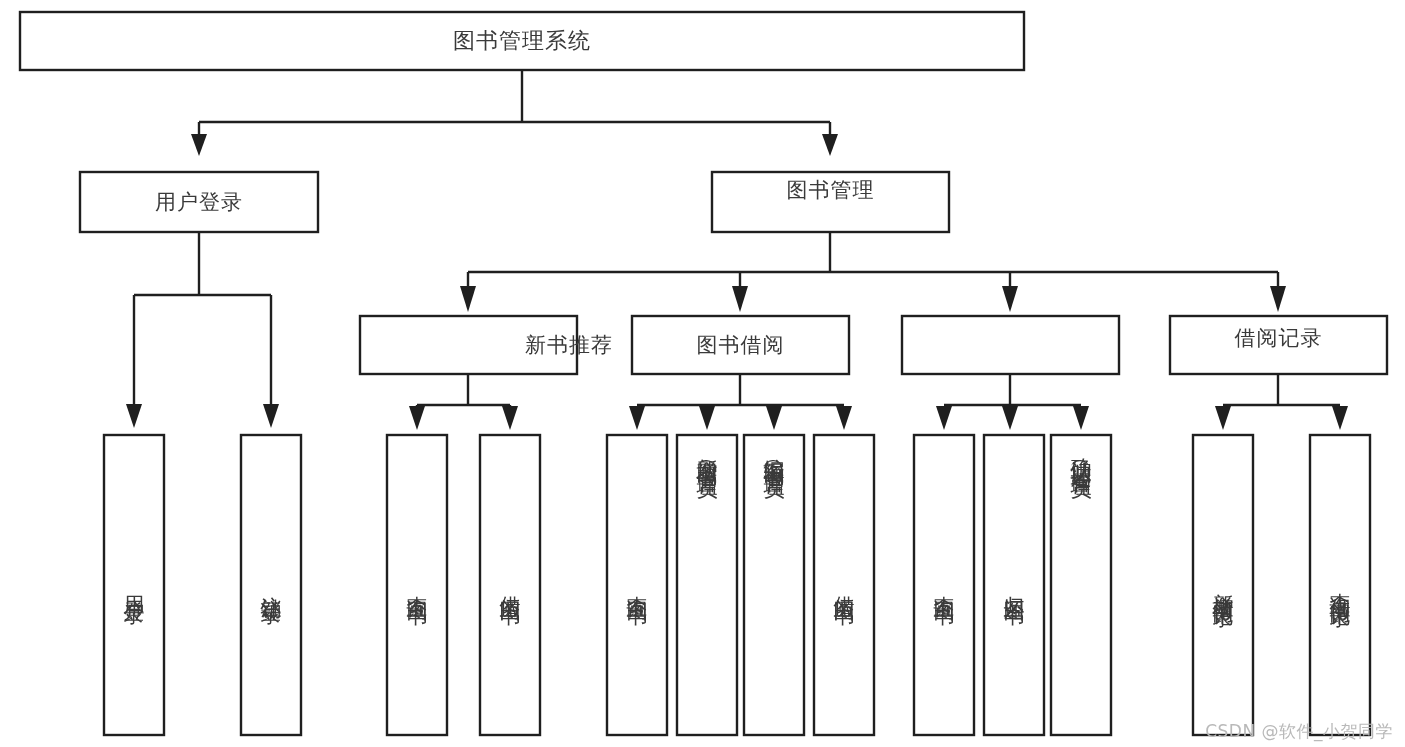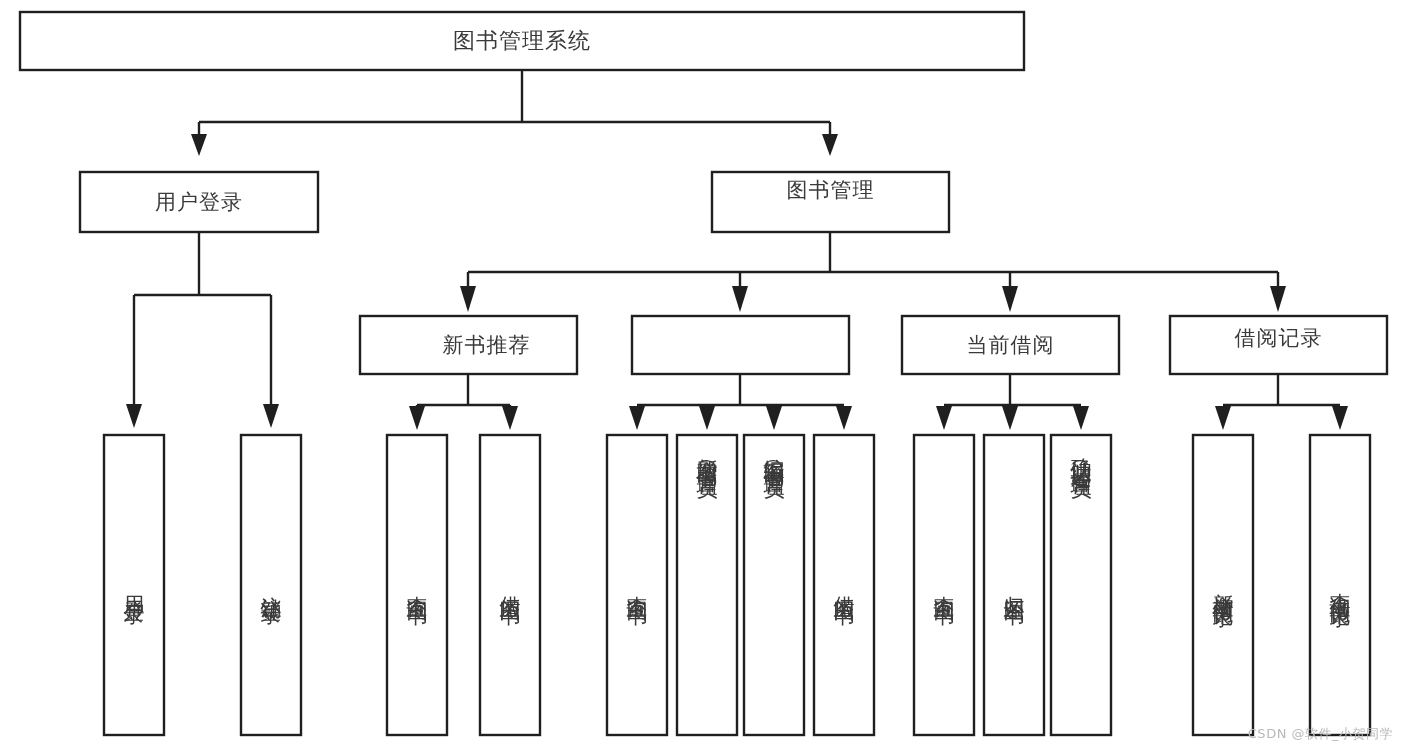--- a/index.html
+++ b/index.html
@@ -71,21 +71,21 @@
     white-space: nowrap;
   }
   .title-text {
     font-size: 22px;
   }
   #watermark {
     position: absolute;
     right: 12px;
     bottom: 4px;
     font-family: "DejaVu Sans", "Liberation Sans", sans-serif;
-    font-size: 13px;
+    font-size: 17px;
     color: #b9b9b9;
     letter-spacing: 0.5px;
     white-space: nowrap;
   }
 </style>
 </head>
 <body>
 
 <div id="diagram-root">
 
@@ -192,25 +192,25 @@
     <span class="hlabel-text title-text">图书管理系统</span>
   </div>
 
   <div class="hlabel-wrap" style="left:80px; top:172px; width:238px; height:60px;">
     <span class="hlabel-text">用户登录</span>
   </div>
   <div class="hlabel-wrap" style="left:712px; top:160px; width:237px; height:60px;">
     <span class="hlabel-text">图书管理</span>
   </div>
 
-  <div class="hlabel-wrap" style="left:360px; top:316px; width:253px; height:58px;">
+  <div class="hlabel-wrap" style="left:360px; top:316px; width:253px; height:58px;justify-content:flex-end;">
     <span class="hlabel-text">新书推荐</span>
   </div>
-  <div class="hlabel-wrap" style="left:902px; top:316px; width:217px; height:58px;">
-    <span class="hlabel-text">当前借阅</span>
+  <div class="hlabel-wrap" style="left:632px; top:316px; width:217px; height:58px;">
+    <span class="hlabel-text">图书借阅</span>
   </div>
   <div class="hlabel-wrap" style="left:1170px; top:316px; width:217px; height:44px;">
     <span class="hlabel-text">借阅记录</span>
   </div>
 
   <div class="vlabel-wrap" style="left:104px; top:435px; width:60px; height:300px;">
     <span class="vlabel-text">用户登录</span>
   </div>
   <div class="vlabel-wrap" style="left:241px; top:435px; width:60px; height:300px;">
     <span class="vlabel-text">注销登录</span>

